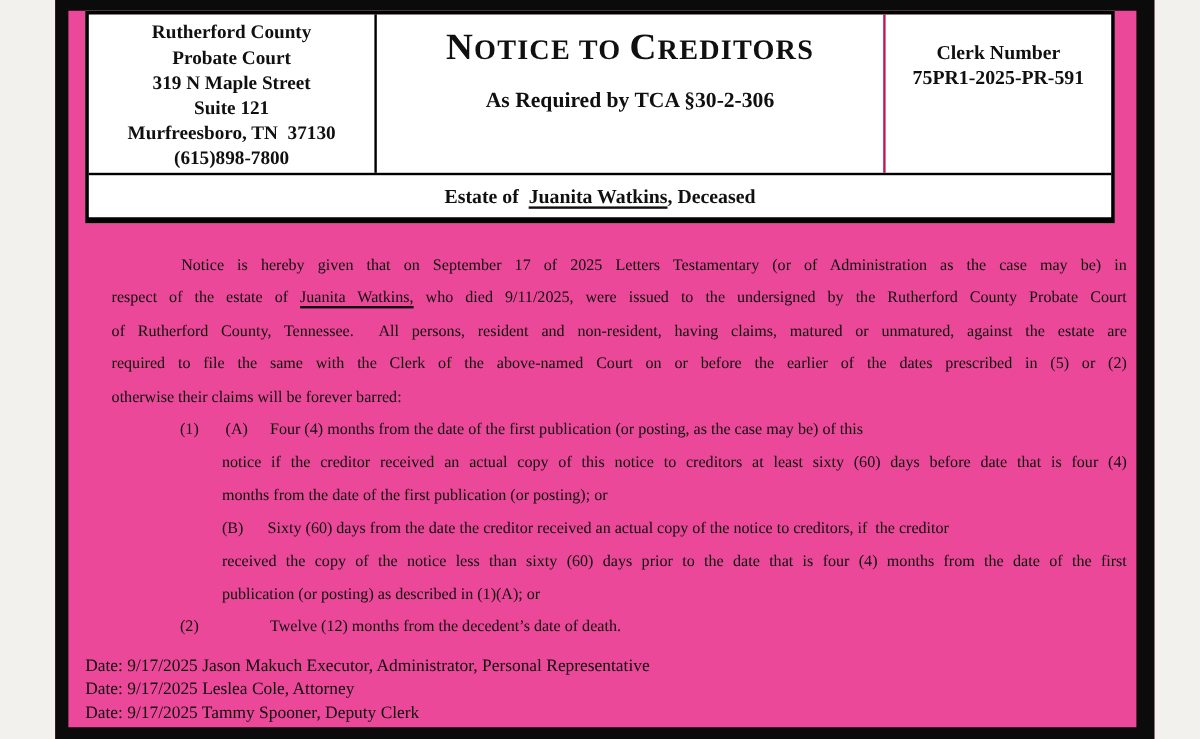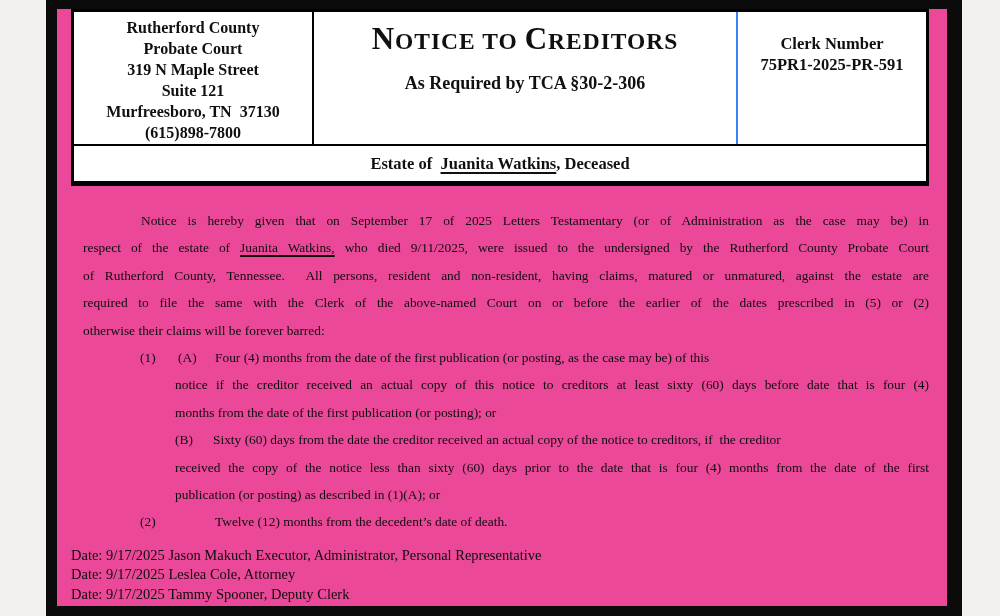--- a/index.html
+++ b/index.html
@@ -30,41 +30,41 @@
     background: #fff;
   }
   .row1 { display: flex; border-bottom: 2px solid #000; height: 132px; }
   .cell-court {
     width: 240px; box-sizing: border-box;
     border-right: 2px solid #000;
     text-align: center; font-weight: bold;
     font-size: 16px; line-height: 21px;
     padding-top: 5px;
   }
-  .cell-title { flex: 1; box-sizing: border-box; border-right: 2px solid #3b82f6; text-align: center; }
+  .cell-title { flex: 1; box-sizing: border-box; border-right: 2px solid #be185d; text-align: center; }
   .cell-case {
     width: 188px; box-sizing: border-box;
     text-align: center; font-weight: bold;
     font-size: 16.5px; line-height: 21px;
     padding-top: 21px;
   }
   .title-line { margin-top: 9px; font-weight: bold; letter-spacing: 1px; white-space: nowrap; }
   .title-line .cap  { font-size: 31px; }
   .title-line .rest { font-size: 23.5px; }
   .subtitle { font-weight: bold; font-size: 18px; margin-top: 16px; }
   .row2 {
     height: 35px; line-height: 35px;
     text-align: center; font-weight: bold; font-size: 16.5px;
     white-space: nowrap;
   }
   .u-name { text-decoration: underline; text-decoration-thickness: 1.5px; text-underline-offset: 3px; }
 
   
   .body-text {
-    position: absolute; left: 26px; top: 198px;
+    position: absolute; left: 36px; top: 198px;
     width: 846px; font-size: 13.4px;
     color: #0d0d0d;
   }
   .bline { height: 27.4px; line-height: 27.4px; white-space: nowrap; box-sizing: border-box; }
   .jline {
     height: 27.4px; line-height: 27.4px;
     text-align: justify; text-align-last: justify;
     overflow: hidden; box-sizing: border-box;
     word-spacing: 0.2px;
   }

